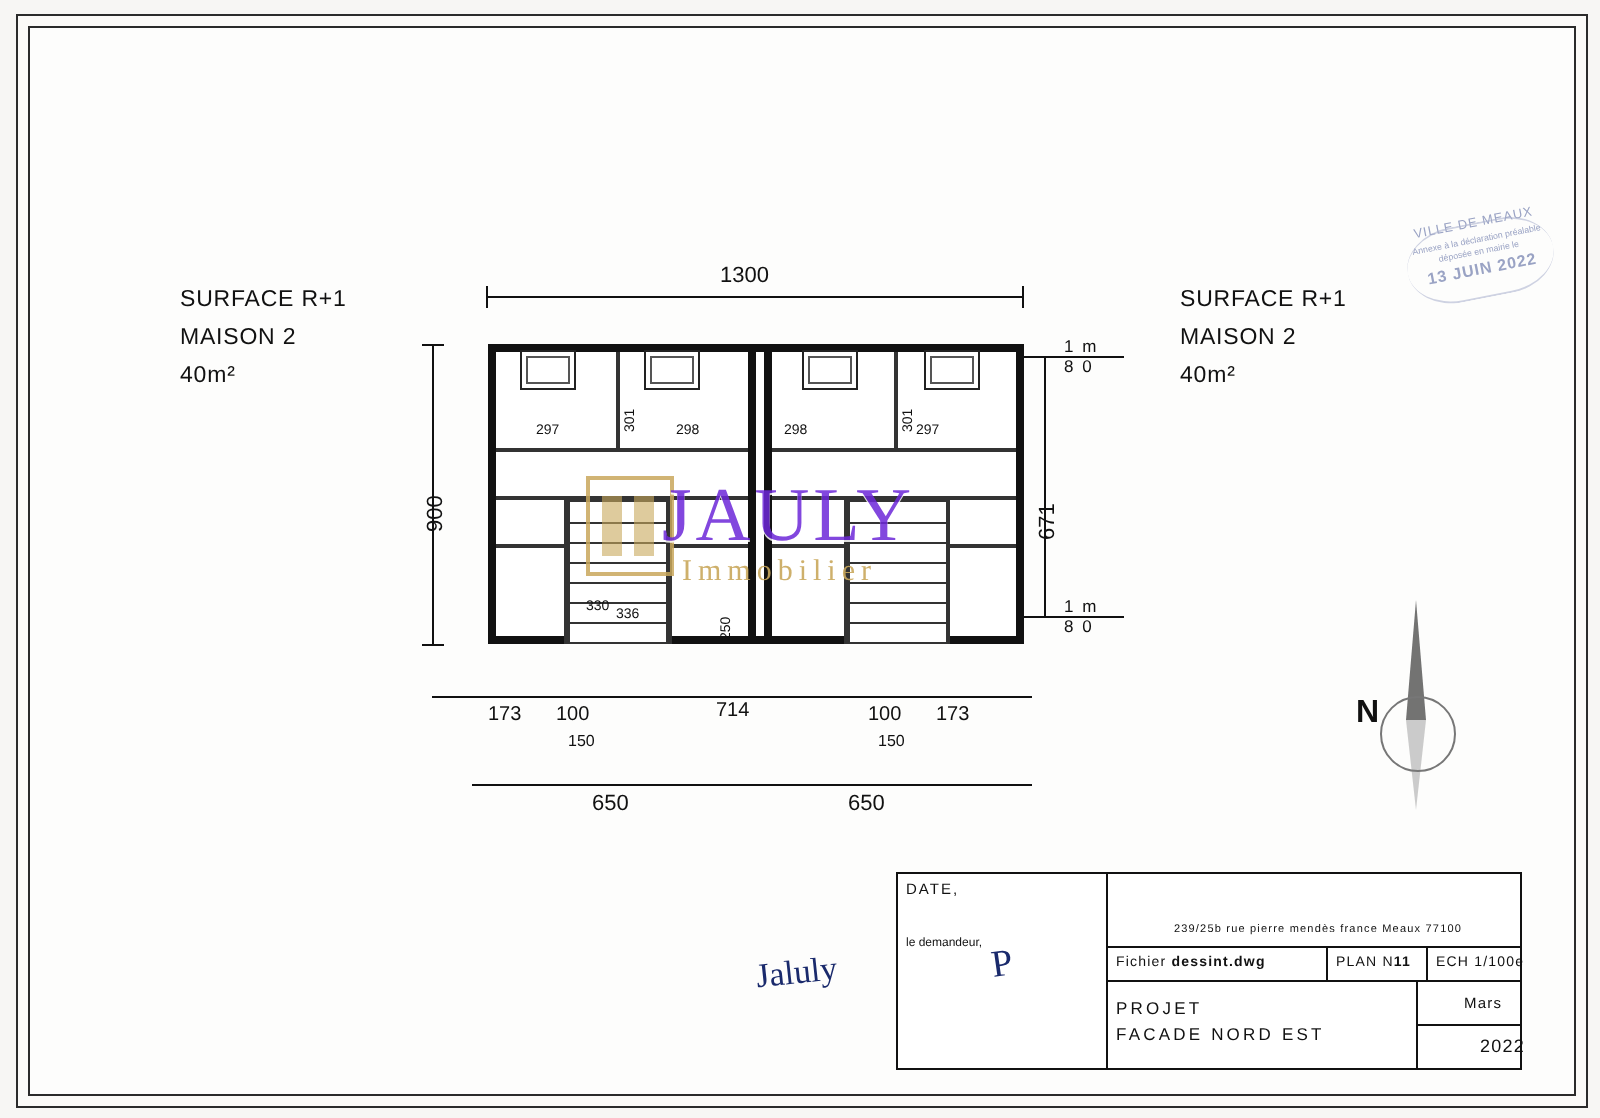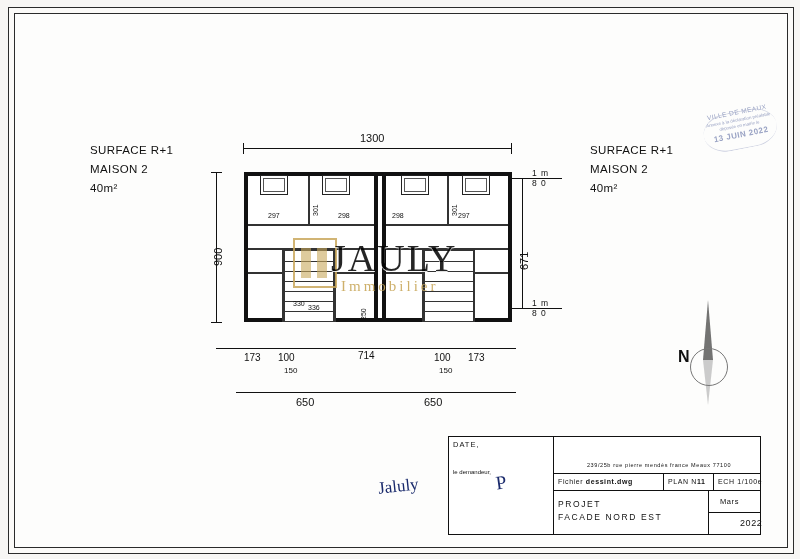--- a/index.html
+++ b/index.html
@@ -97,21 +97,21 @@
   .tick{position:absolute;background:#111;}
 
   
   .watermark{
     position:absolute;left:293px;top:232px;width:210px;height:80px;
     pointer-events:none;
   }
   .wm-text{
     position:absolute;left:38px;top:4px;
     font-family:"Liberation Serif", serif;
-    font-size:38px;color:#000000;opacity:.85;letter-spacing:2px;
+    font-size:38px;color:#6d28d9;opacity:.85;letter-spacing:2px;
     text-shadow:0 1px 0 #fff;
   }
   .wm-sub{
     position:absolute;left:48px;top:46px;
     font-family:"Liberation Serif", serif;
     font-size:15px;color:#c9a85c;opacity:.9;letter-spacing:3px;
   }
   .wm-logo{
     position:absolute;left:0px;top:6px;width:40px;height:46px;
     border:2px solid #c9a85c;opacity:.85;
@@ -347,18 +347,18 @@
           <span>1/100e</span>
         </div>
       </div>
       <div class="r4">
         <div class="vsep" style="left:155px;"></div>
         <div class="hsep" style="left:155px;top:22px;right:0;"></div>
         <div class="cell" style="left:0;width:155px;display:block;padding-top:8px;">
           <div class="big">PROJET</div>
           <div class="big">FACADE NORD EST</div>
         </div>
-        <div class="cell month" style="left:155px;right:0;height:22px;top:0;padding-left:12px;">Mars</div>
+        <div class="cell month" style="left:155px;right:0;height:22px;top:0;padding-left:24px;">Mars</div>
         <div class="cell year" style="left:155px;right:0;height:22px;top:22px;padding-left:12px;">2022</div>
       </div>
     </div>
   </div>
 </div>
 
 </body></html>

